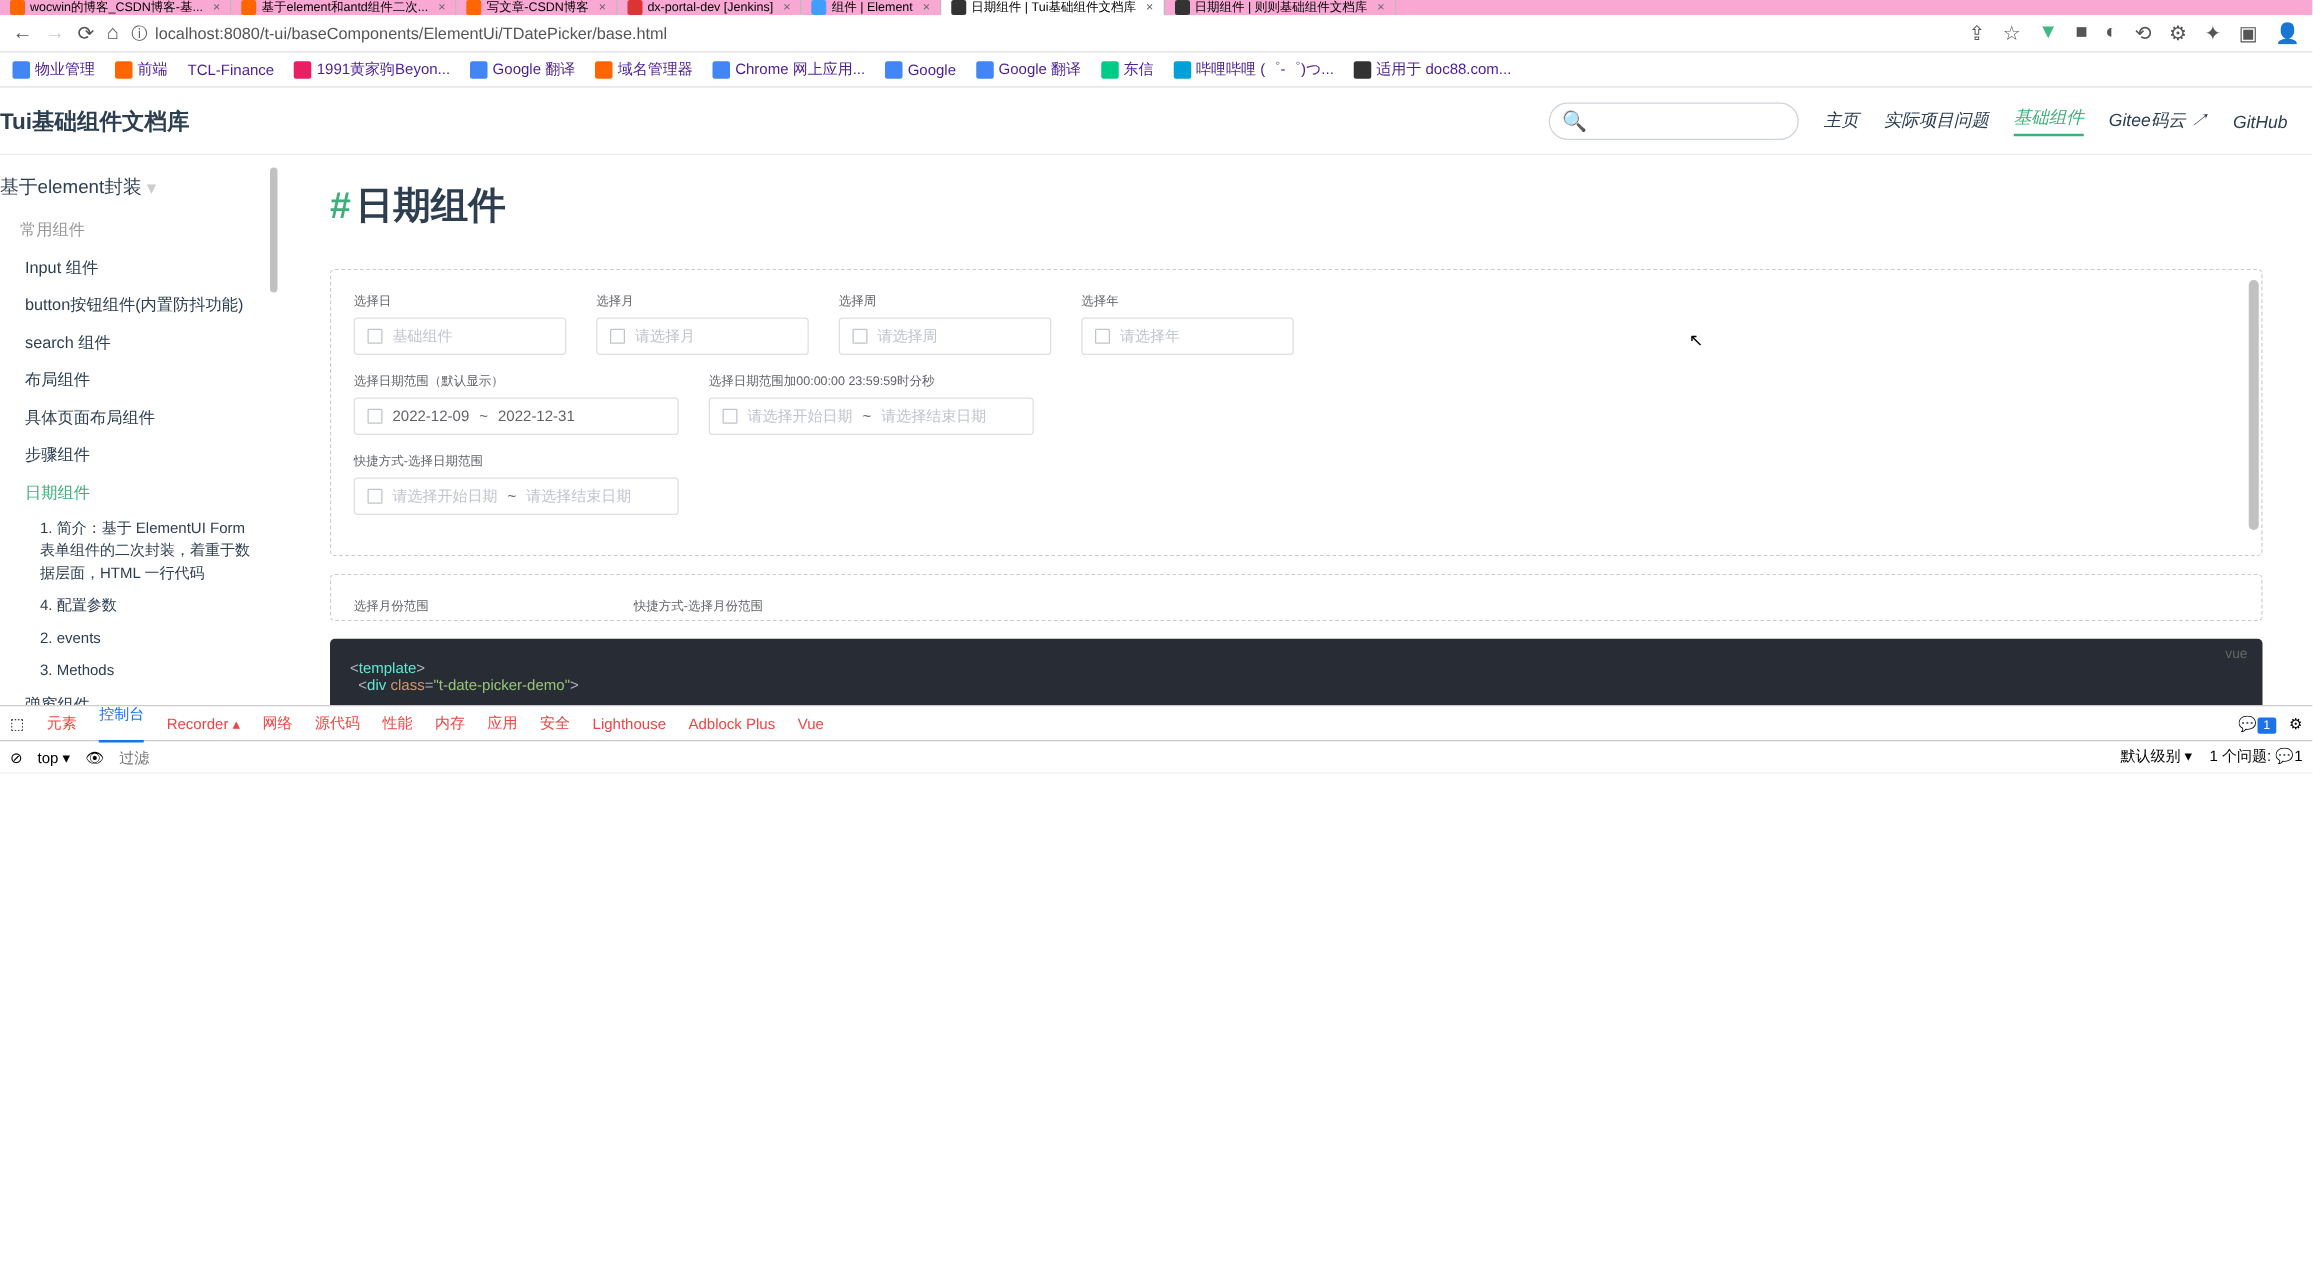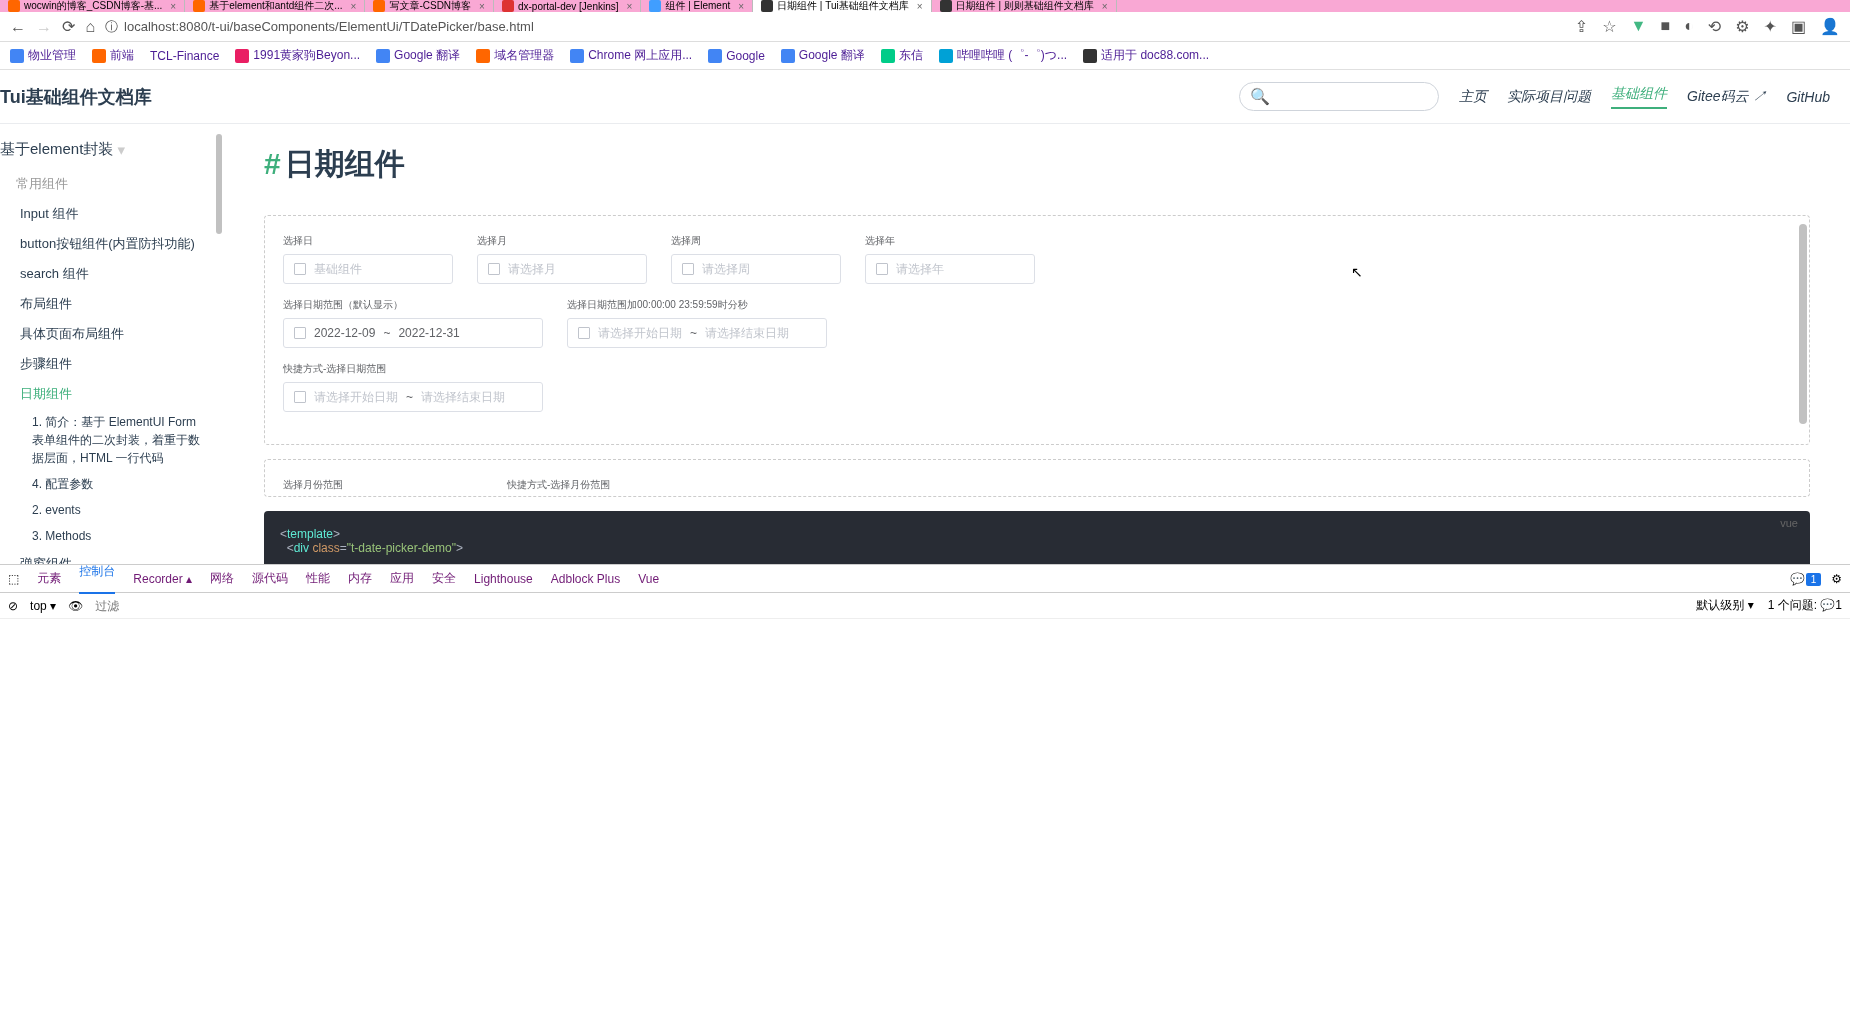--- a/index.html
+++ b/index.html
@@ -58,21 +58,21 @@
 
 .code-block { background: #282c34; border-radius: 4px; padding: 16px; font-family: Consolas, monospace; font-size: 12px; color: #abb2bf; position: relative; }
 .code-lang { position: absolute; top: 6px; right: 12px; color: #666; font-size: 11px; }
 .tag-c { color: #5eead4; }
 .attr-c { color: #d19a66; }
 .str-c { color: #98c379; }
 
 
 .devtools { border-top: 1px solid #ccc; height: 465px; display: flex; flex-direction: column; }
 .dt-tabs { display: flex; align-items: center; height: 28px; border-bottom: 1px solid #ccc; font-size: 12px; padding: 0 8px; gap: 18px; }
-.dt-tab { color: #701a75; cursor: pointer; }
+.dt-tab { color: #ef4444; cursor: pointer; }
 .dt-tab.active { border-bottom: 2px solid #1a73e8; color: #1a73e8; padding-bottom: 12px; }
 .dt-right { margin-left: auto; display: flex; gap: 10px; align-items: center; }
 .dt-badge { background: #1a73e8; color: #fff; padding: 1px 5px; border-radius: 2px; font-size: 10px; }
 .dt-filter { display: flex; align-items: center; height: 26px; border-bottom: 1px solid #eee; padding: 0 8px; gap: 12px; font-size: 12px; }
 .dt-filter-input { border: none; outline: none; color: #999; font-size: 12px; }
 .dt-filter-right { margin-left: auto; display: flex; gap: 14px; align-items: center; }
 .dt-console { flex: 1; background: #fff; }
 
 .cursor { position: absolute; left: 1127px; top: 140px; font-size: 14px; pointer-events: none; }
 </style>

